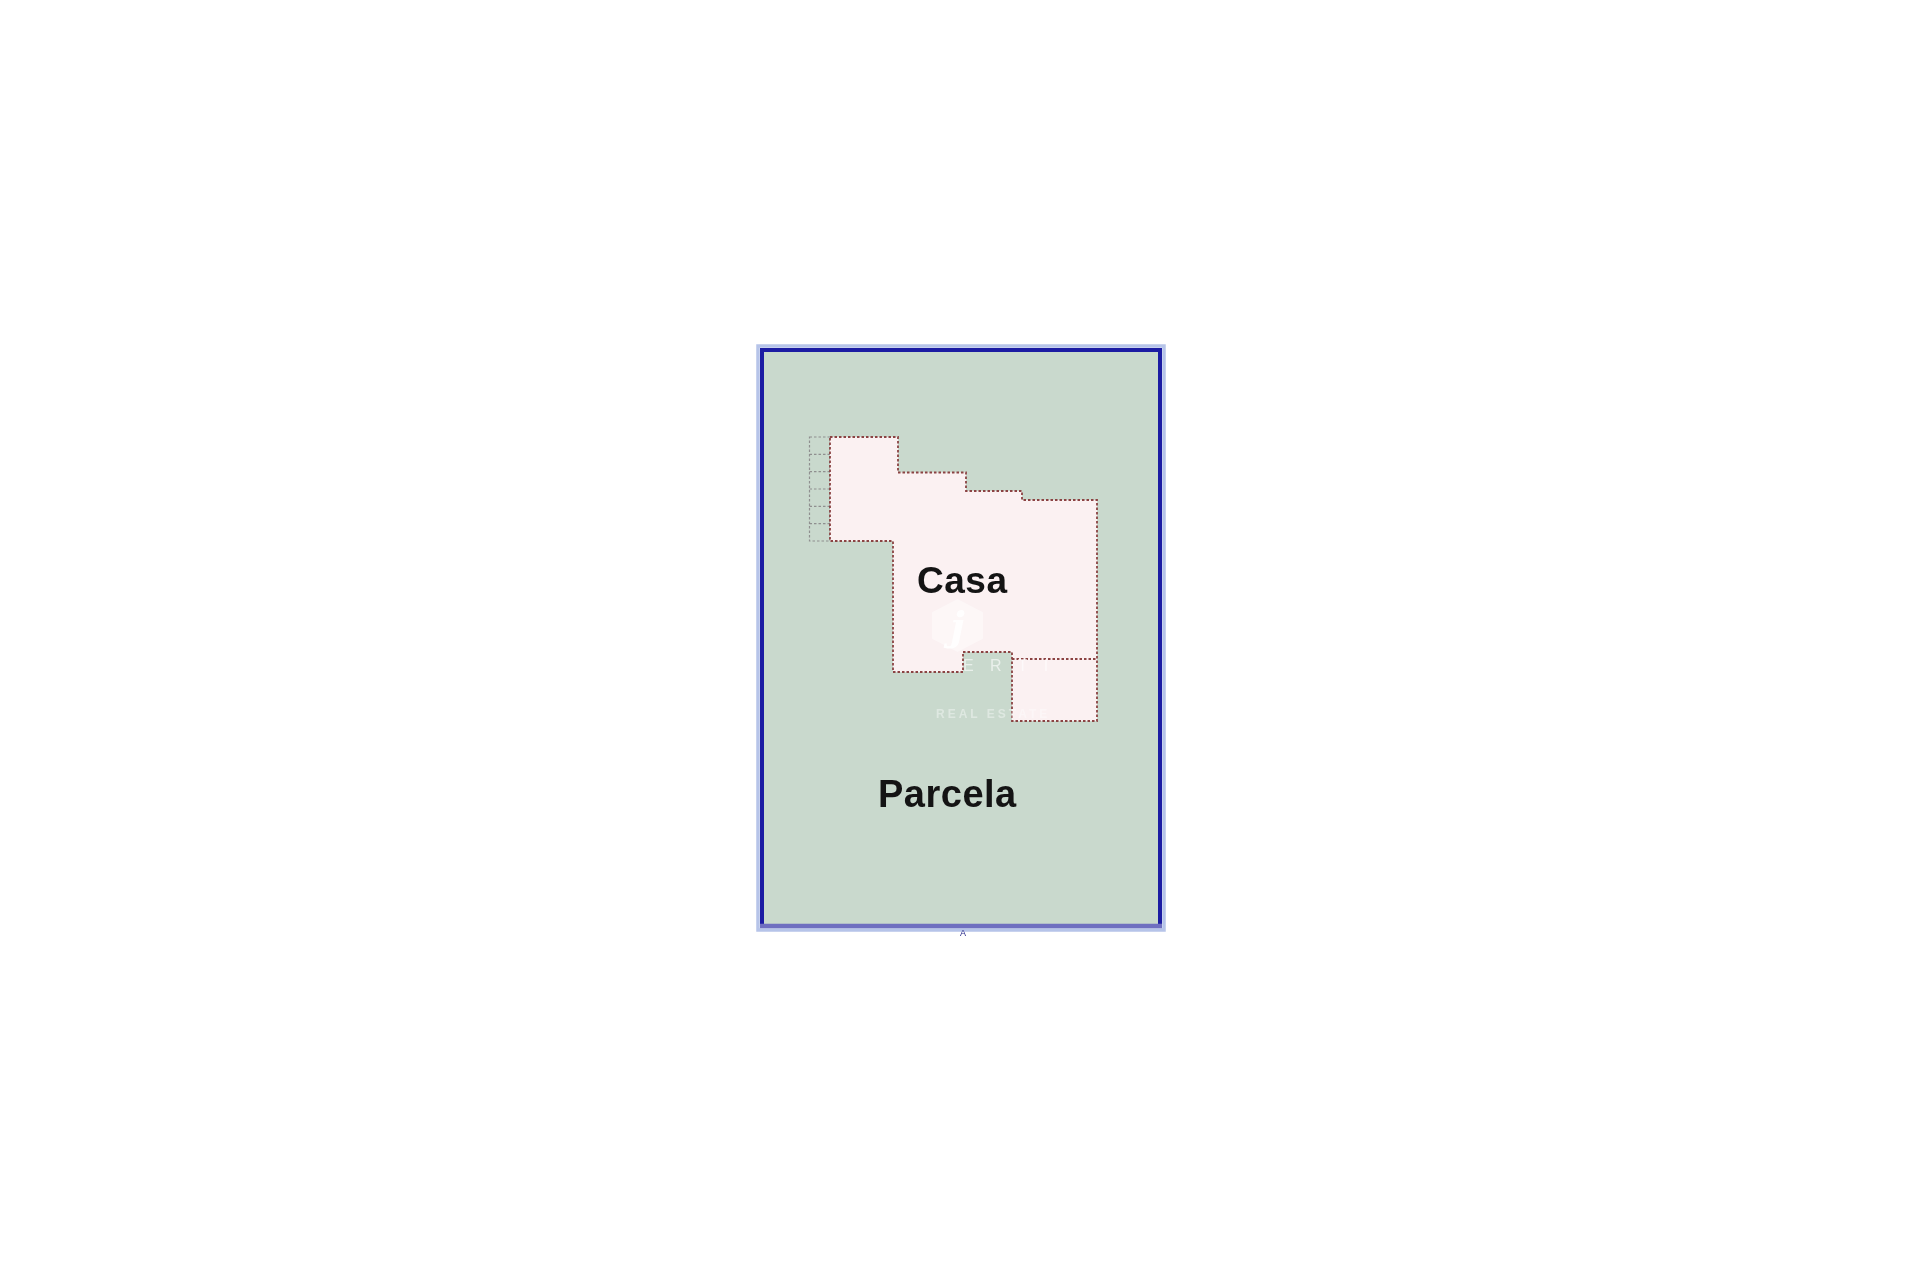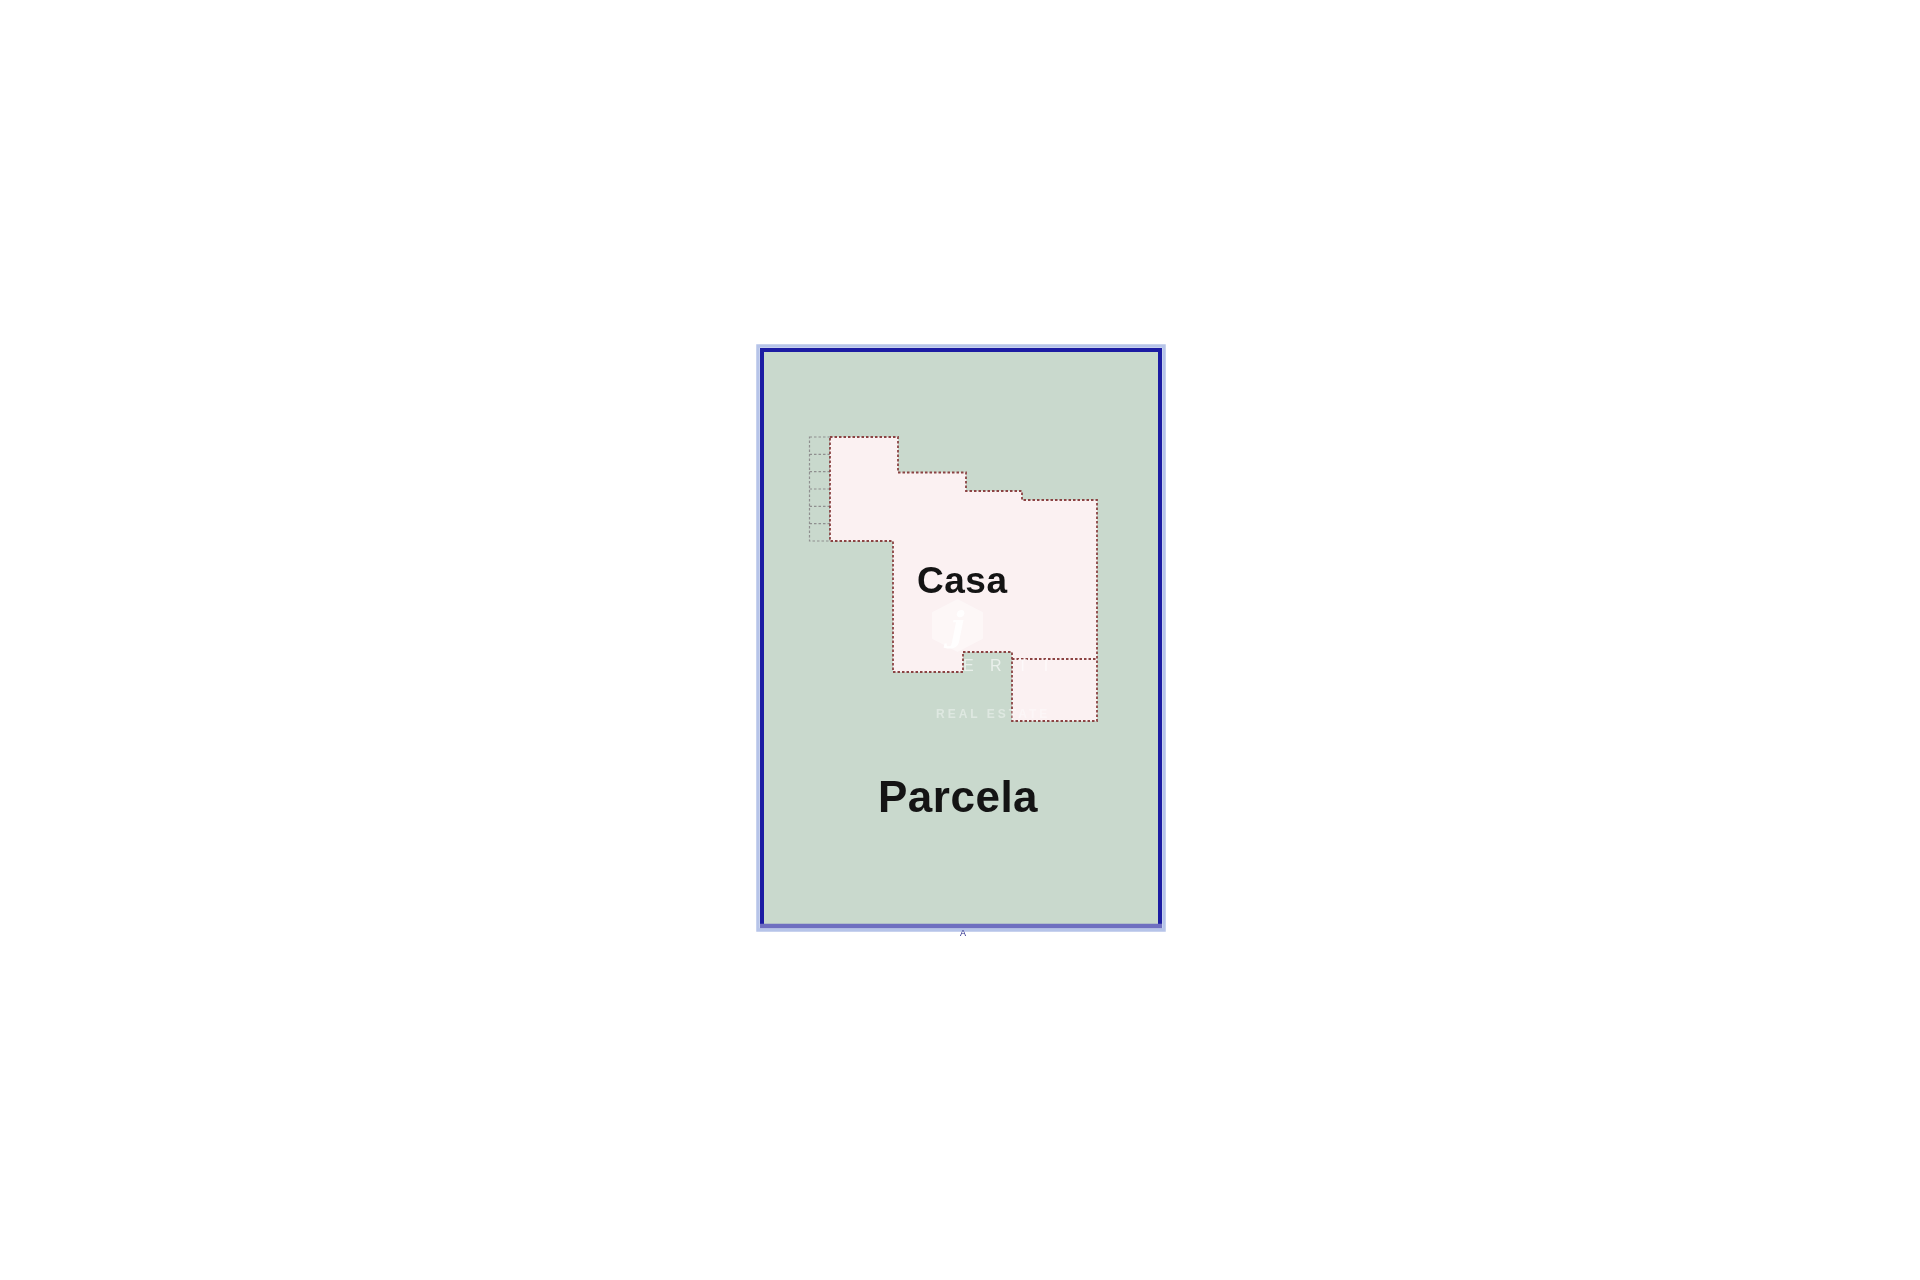--- a/index.html
+++ b/index.html
@@ -32,21 +32,21 @@
     line-height: 1;
   }
   #house-label {
     left: 917px;
     top: 562px;
     font-size: 37px;
   }
   #parcel-label {
     left: 878px;
     top: 775px;
-    font-size: 44px;
+    font-size: 38px;
   }
   
   #watermark {
     position: absolute;
     left: 900px;
     top: 595px;
     width: 220px;
     height: 100px;
     pointer-events: none;
   }

